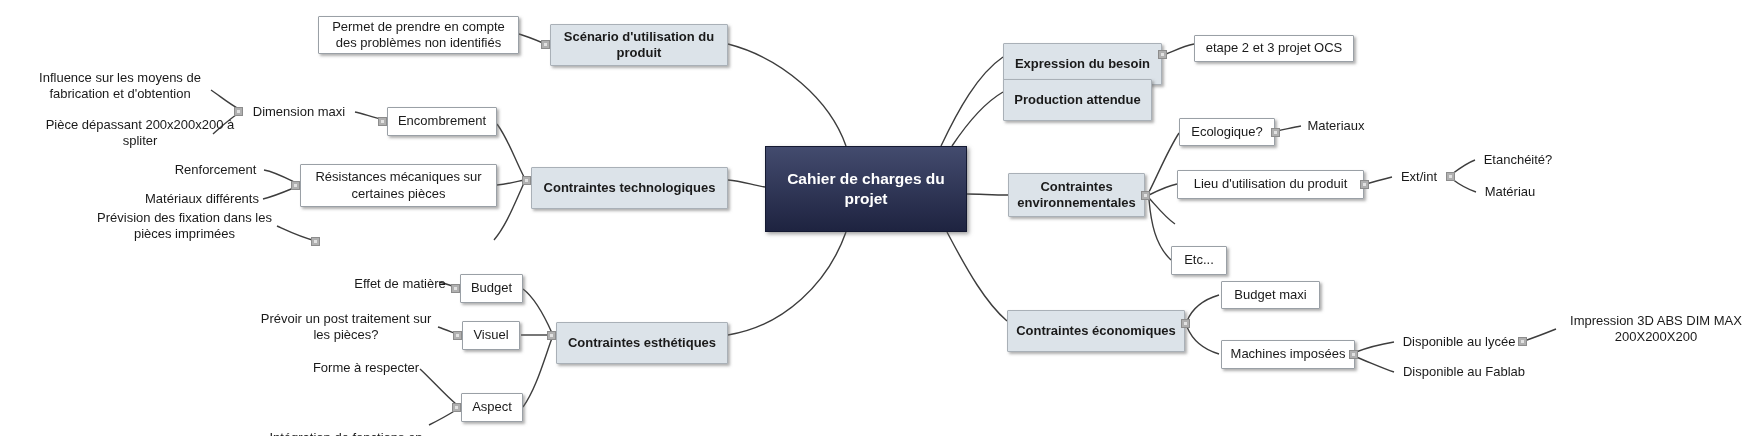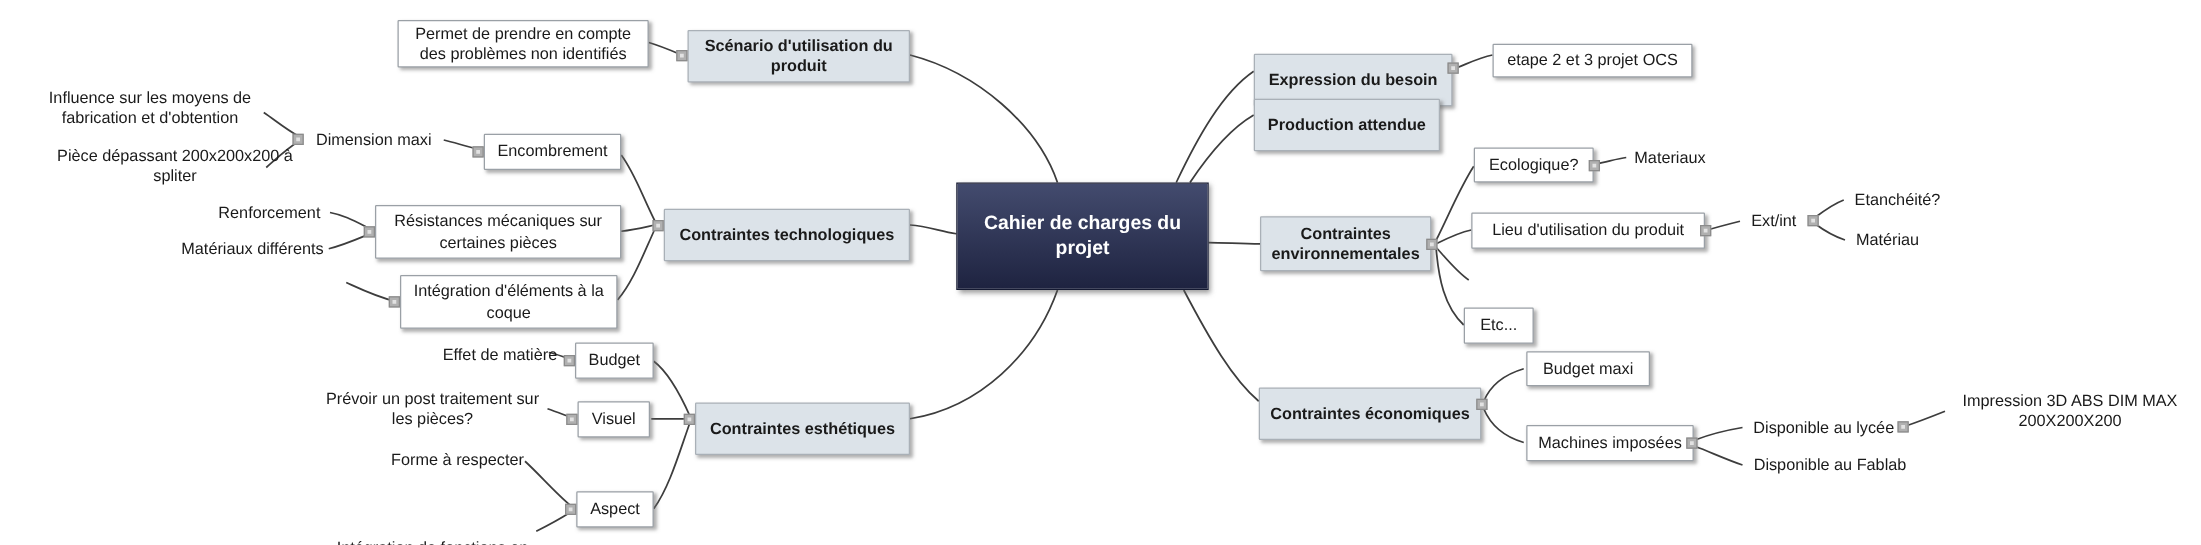--- a/index.html
+++ b/index.html
@@ -97,21 +97,21 @@
   <div class="node topic" style="left:556px;top:322px;width:172px;height:27px;">Contraintes esthétiques</div>
 
   <div class="node boxed" style="left:318px;top:16px;width:201px;height:38px;">Permet de prendre en compte des problèmes non identifiés</div>
   <div class="node boxed" style="left:387px;top:107px;width:110px;height:29px;">Encombrement</div>
   <div class="node plain" style="left:243px;top:103px;width:112px;height:18px;">Dimension maxi</div>
   <div class="node plain" style="left:30px;top:70px;width:180px;height:32px;">Influence sur les moyens de fabrication et d'obtention</div>
   <div class="node plain" style="left:25px;top:116px;width:192px;height:34px;margin-left:19px;">Pièce dépassant 200x200x200 à spliter</div>
   <div class="node boxed" style="left:300px;top:164px;width:197px;height:43px;">Résistances mécaniques sur certaines pièces</div>
   <div class="node plain" style="left:168px;top:162px;width:95px;height:16px;">Renforcement</div>
   <div class="node plain" style="left:142px;top:191px;width:120px;height:16px;">Matériaux différents</div>
-  <div class="node boxed" style="left:320px;top:220px;width:174px;height:43px;">Intégration d'éléments à la coque</div>
+  <div class="node plain" style="left:92px;top:210px;width:185px;height:32px;">Prévision des fixation dans les pièces imprimées</div>
   <div class="node boxed" style="left:460px;top:274px;width:63px;height:29px;">Budget</div>
   <div class="node plain" style="left:346px;top:276px;width:108px;height:16px;">Effet de matière</div>
   <div class="node boxed" style="left:462px;top:321px;width:58px;height:29px;">Visuel</div>
   <div class="node plain" style="left:252px;top:311px;width:188px;height:32px;">Prévoir un post traitement sur les pièces?</div>
   <div class="node boxed" style="left:461px;top:393px;width:62px;height:29px;">Aspect</div>
   <div class="node plain" style="left:312px;top:360px;width:108px;height:16px;">Forme à respecter</div>
   <div class="node plain" style="left:262px;top:386px;width:168px;height:32px;margin-top:44px;">Intégration de fonctions en façade</div>
 
   <div class="node topic" style="left:1003px;top:43px;width:159px;height:27px;">Expression du besoin</div>
   <div class="node topic" style="left:1003px;top:79px;width:149px;height:27px;">Production attendue</div>

